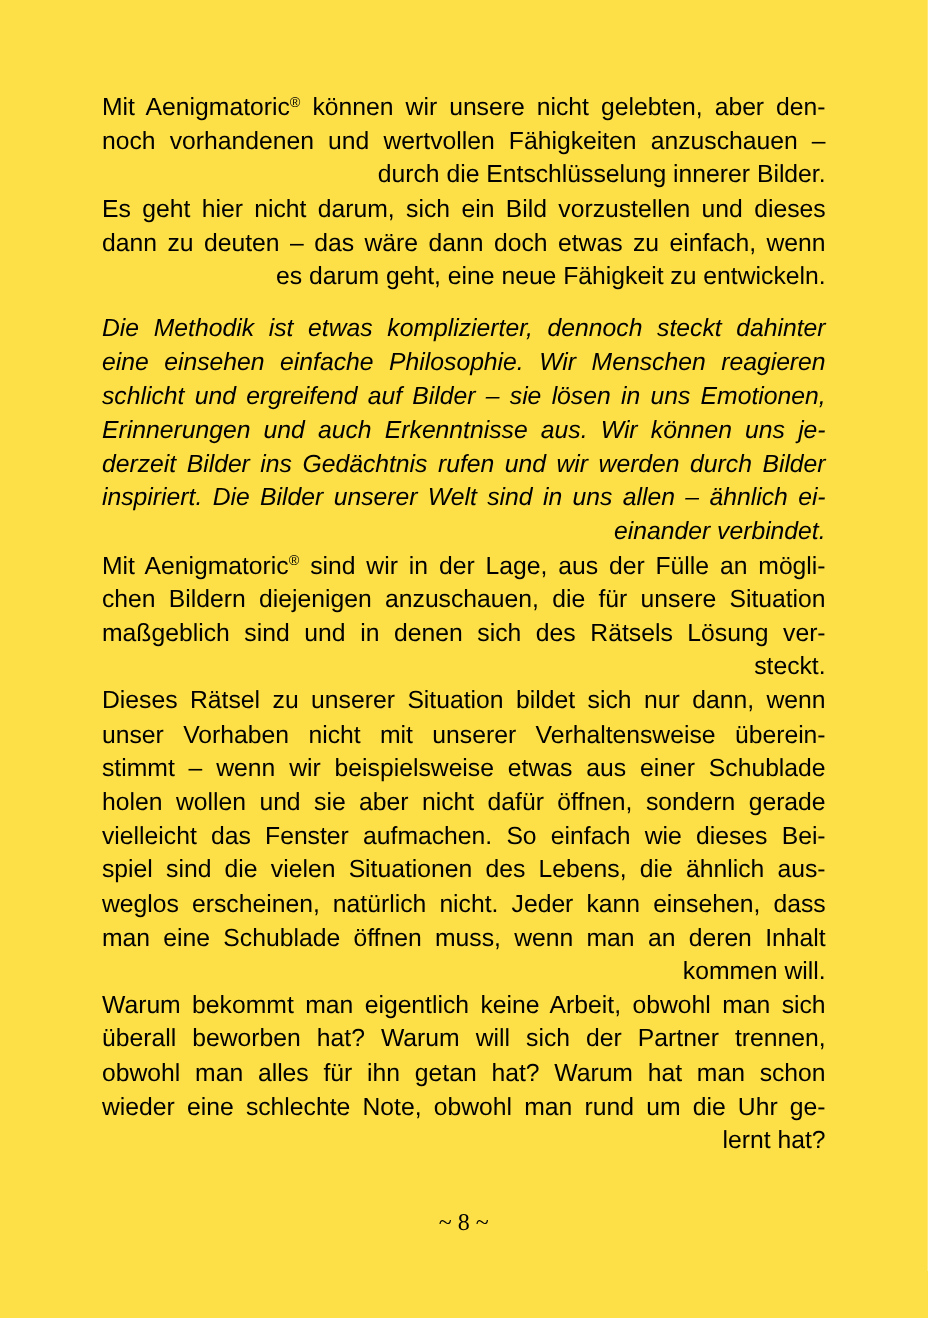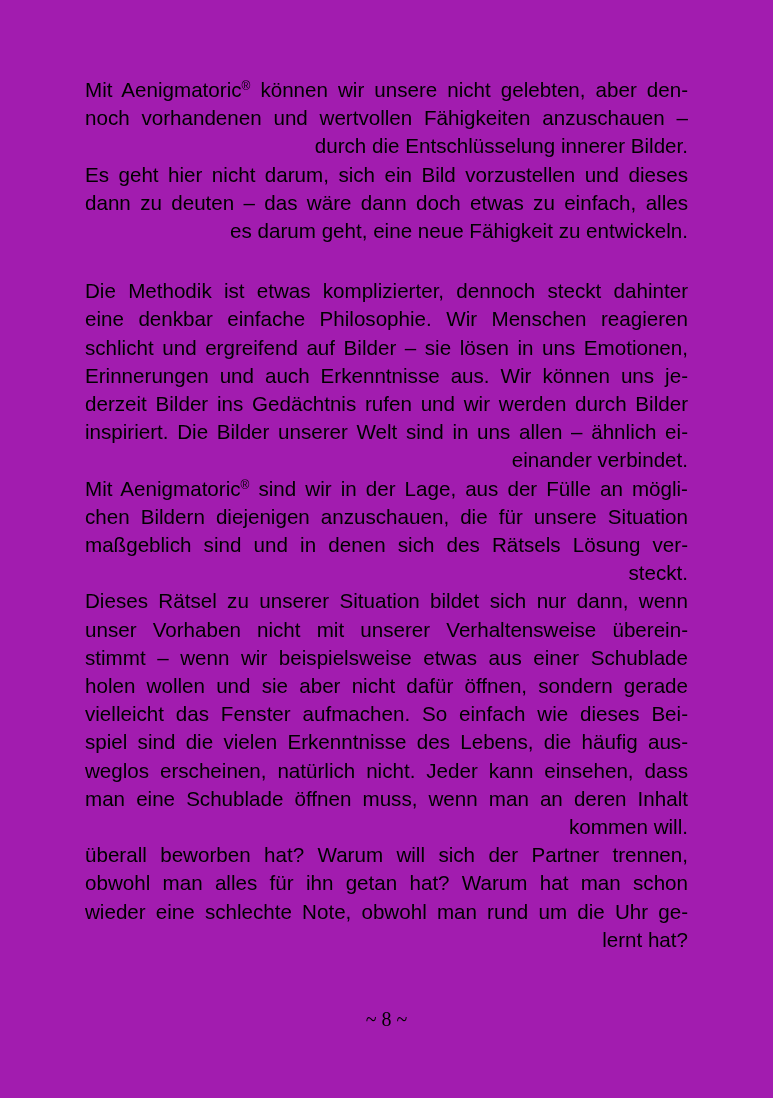--- a/index.html
+++ b/index.html
@@ -9,40 +9,41 @@
   body {
     width: 773px;
     height: 1098px;
     background: #ffffff;
     overflow: hidden;
   }
   .page {
     position: relative;
     width: 773px;
     height: 1098px;
-    background: #a21caf;
+    background: #fde047;
     color: #000000;
     font-family: "Liberation Sans", sans-serif;
   }
   .text-block {
     position: absolute;
     left: 85px;
     top: 76px;
     width: 603px;
     font-size: 20.6px;
     line-height: 28.2px;
     font-weight: 400;
     color: #000000;
   }
   .paragraph {
     margin: 0;
     padding: 0;
   }
   .paragraph.space-before {
-    margin-top: 32px;
+    margin-top: 15px;
+    font-style: italic;
   }
   .line {
     text-align: right;
     min-height: 28.2px;
   }
   .line.j {
     text-align: justify;
     text-align-last: justify;
   }
   .reg-mark {
@@ -68,50 +69,51 @@
 
 <div class="page">
   <div class="text-block">
       <div class="paragraph">
         <div class="line j">Mit Aenigmatoric<span class="reg-mark">®</span> können wir unsere nicht gelebten, aber den-</div>
         <div class="line j">noch vorhandenen und wertvollen Fähigkeiten anzuschauen –</div>
         <div class="line">durch die Entschlüsselung innerer Bilder.</div>
       </div>
       <div class="paragraph">
         <div class="line j">Es geht hier nicht darum, sich ein Bild vorzustellen und dieses</div>
-        <div class="line j">dann zu deuten – das wäre dann doch etwas zu einfach, alles</div>
+        <div class="line j">dann zu deuten – das wäre dann doch etwas zu einfach, wenn</div>
         <div class="line">es darum geht, eine neue Fähigkeit zu entwickeln.</div>
       </div>
       <div class="paragraph space-before">
         <div class="line j">Die Methodik ist etwas komplizierter, dennoch steckt dahinter</div>
-        <div class="line j">eine denkbar einfache Philosophie. Wir Menschen reagieren</div>
+        <div class="line j">eine einsehen einfache Philosophie. Wir Menschen reagieren</div>
         <div class="line j">schlicht und ergreifend auf Bilder – sie lösen in uns Emotionen,</div>
         <div class="line j">Erinnerungen und auch Erkenntnisse aus. Wir können uns je-</div>
         <div class="line j">derzeit Bilder ins Gedächtnis rufen und wir werden durch Bilder</div>
         <div class="line j">inspiriert. Die Bilder unserer Welt sind in uns allen – ähnlich ei-</div>
         <div class="line">einander verbindet.</div>
       </div>
       <div class="paragraph">
         <div class="line j">Mit Aenigmatoric<span class="reg-mark">®</span> sind wir in der Lage, aus der Fülle an mögli-</div>
         <div class="line j">chen Bildern diejenigen anzuschauen, die für unsere Situation</div>
         <div class="line j">maßgeblich sind und in denen sich des Rätsels Lösung ver-</div>
         <div class="line">steckt.</div>
       </div>
       <div class="paragraph">
         <div class="line j">Dieses Rätsel zu unserer Situation bildet sich nur dann, wenn</div>
         <div class="line j">unser Vorhaben nicht mit unserer Verhaltensweise überein-</div>
         <div class="line j">stimmt – wenn wir beispielsweise etwas aus einer Schublade</div>
         <div class="line j">holen wollen und sie aber nicht dafür öffnen, sondern gerade</div>
         <div class="line j">vielleicht das Fenster aufmachen. So einfach wie dieses Bei-</div>
-        <div class="line j">spiel sind die vielen Erkenntnisse des Lebens, die häufig aus-</div>
+        <div class="line j">spiel sind die vielen Situationen des Lebens, die ähnlich aus-</div>
         <div class="line j">weglos erscheinen, natürlich nicht. Jeder kann einsehen, dass</div>
         <div class="line j">man eine Schublade öffnen muss, wenn man an deren Inhalt</div>
         <div class="line">kommen will.</div>
       </div>
       <div class="paragraph">
+        <div class="line j">Warum bekommt man eigentlich keine Arbeit, obwohl man sich</div>
         <div class="line j">überall beworben hat? Warum will sich der Partner trennen,</div>
         <div class="line j">obwohl man alles für ihn getan hat? Warum hat man schon</div>
         <div class="line j">wieder eine schlechte Note, obwohl man rund um die Uhr ge-</div>
         <div class="line">lernt hat?</div>
       </div>
     </div>
   <div class="footer">~ 8 ~</div>
 </div>
 
 </body></html>

